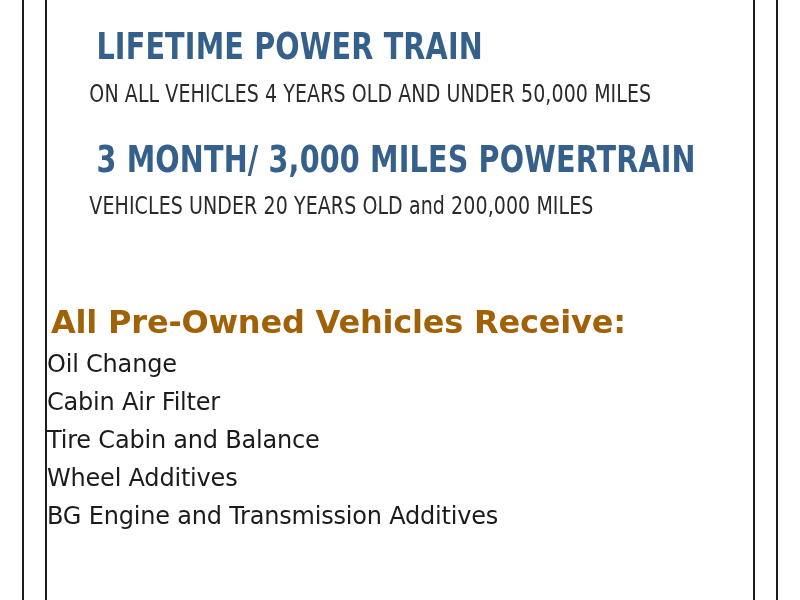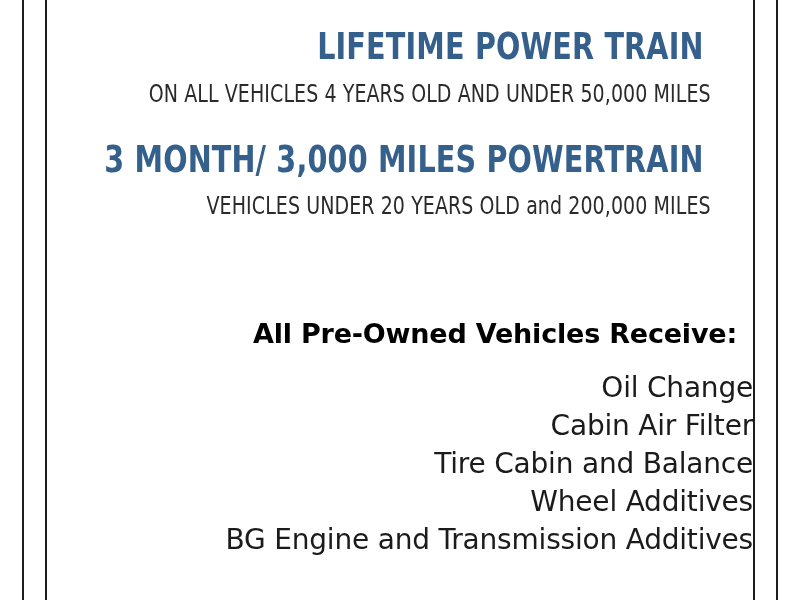--- a/index.html
+++ b/index.html
@@ -36,21 +36,21 @@
   .rule-right-inner { left: 753px; }
   .rule-right-outer { left: 776px; }
 
   
   .content {
     position: absolute;
     left: 47px;
     top: 0;
     width: 706px;
     height: 600px;
-    text-align: right;
+    text-align: left;
   }
 
   
   .promo-block {
     width: 100%;
   }
 
   .promo-heading {
     color: #35608c;
     font-family: "DejaVu Sans Condensed", "Liberation Sans Narrow", "Liberation Sans", sans-serif;
@@ -85,35 +85,35 @@
 
   
   .services {
     position: absolute;
     left: 0;
     top: 299px;
     width: 100%;
   }
 
   .services-title {
-    color: #000000;
+    color: #a16207;
     font-family: "DejaVu Sans", "Liberation Sans", sans-serif;
     font-weight: bold;
-    font-size: 27px;
+    font-size: 32px;
     line-height: 38px;
     letter-spacing: -0.2px;
     white-space: nowrap;
-    margin: 16px;
+    margin: 4px;
   }
 
   .service-item {
     color: #1b1b1b;
     font-family: "DejaVu Sans", "Liberation Sans", sans-serif;
     font-weight: normal;
-    font-size: 28px;
+    font-size: 24px;
     line-height: 38px;
     letter-spacing: -0.2px;
     white-space: nowrap;
     margin: 0;
   }
 </style>
 </head>
 <body>
 
 <div class="flyer">

